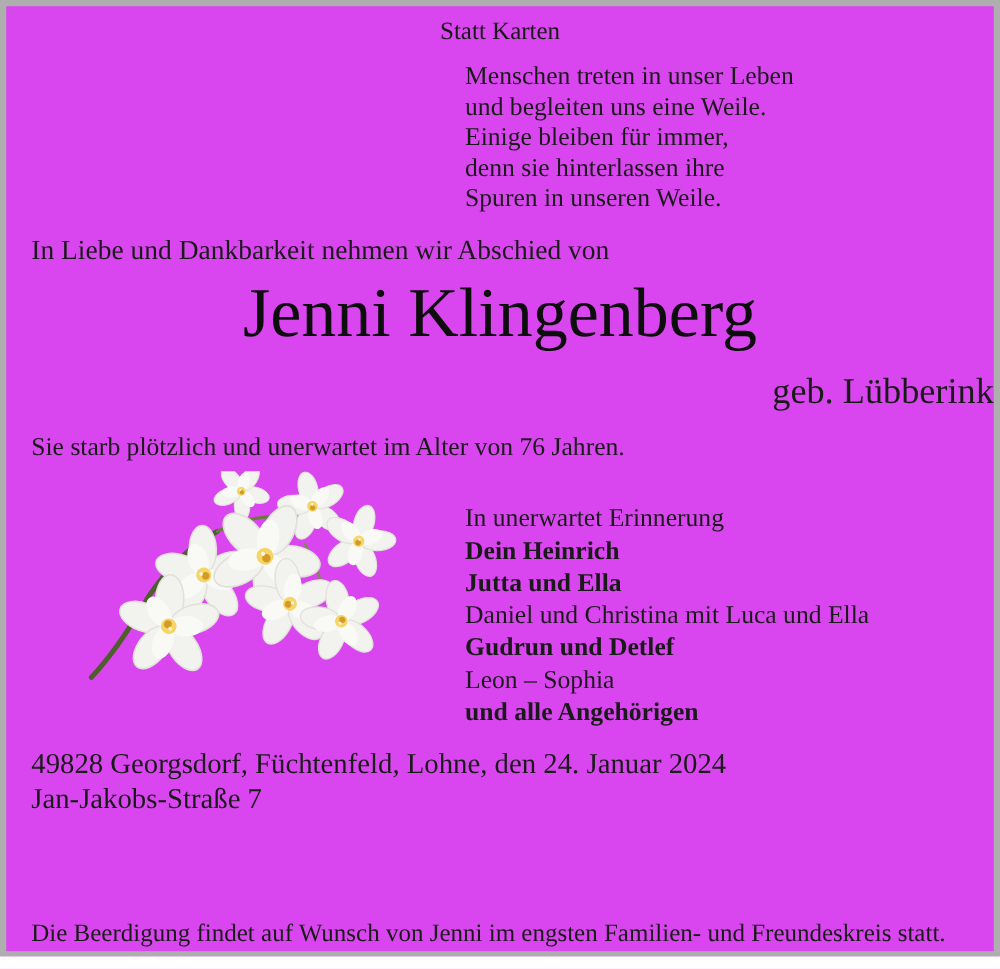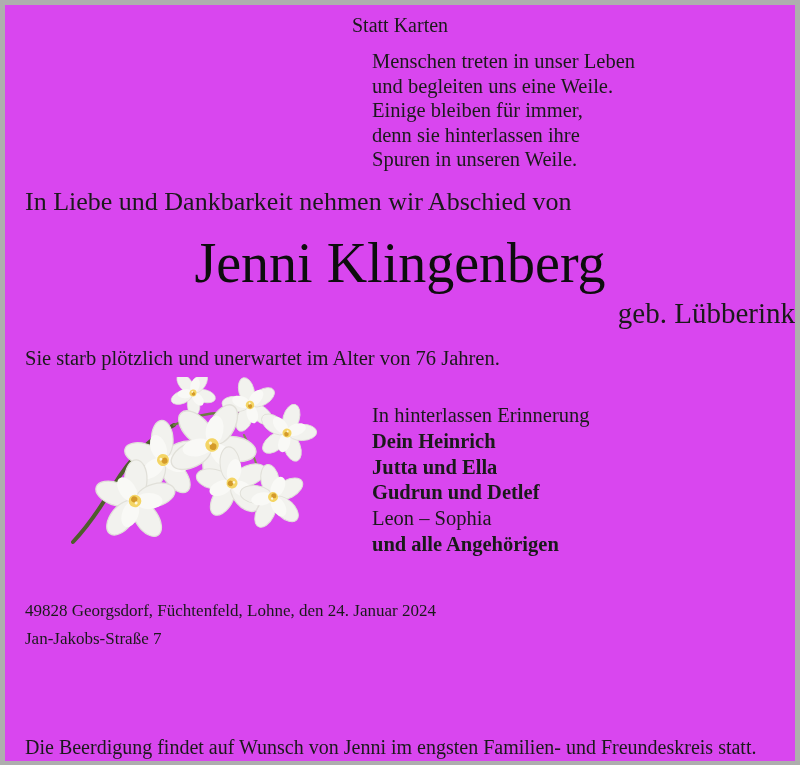--- a/index.html
+++ b/index.html
@@ -13,28 +13,28 @@
     box-sizing: border-box;
     width: 800px; height: 765px;
     background: #d946ef;
     border: 5px solid #aeaeae;
     border-bottom-width: 4px;
     overflow: hidden;
   }
   .abs { position: absolute; }
   .statt   { left: 347px; top: 9px;  font-size: 20px; }
   .poem    { left: 367px; top: 44px; font-size: 20.5px; line-height: 24.5px; }
-  .intro   { left: 20px;  top: 182px; font-size: 26px; }
-  .name    { left: 0; right: 0; top: 216px; text-align: center; font-size: 56px; line-height: 1.1; color: #0d0d0d; margin-top: 12px; }
+  .intro   { left: 20px;  top: 182px; font-size: 22px; }
+  .name    { left: 0; right: 0; top: 216px; text-align: center; font-size: 56px; line-height: 1.1; color: #0d0d0d; }
   .maiden  { left: 0; right: 0; top: 292px; text-align: right; font-size: 29px; }
   .death   { left: 20px;  top: 342px; font-size: 20.5px; text-align: right; }
   .flower  { left: 47px;  top: 372px; width: 276px; height: 176px; }
   .mourners{ left: 367px; top: 398px; font-size: 20.5px; line-height: 25.8px; }
   .mourners .bold { font-weight: bold; }
-  .addr    { left: 20px;  top: 592px; font-size: 17px; line-height: 27.5px; }
+  .addr    { left: 20px;  top: 592px; font-size: 23px; line-height: 27.5px; }
   .farewell{ left: 20px;  top: 657px; width: 753px; margin: 0;
              font-size: 20.5px; line-height: 27.5px; text-align: justify; }
   .farewell .bold { font-weight: bold; }
   .burial  { left: 20px;  top: 731px; font-size: 20px; white-space: nowrap; }
 </style>
 </head>
 <body>
 
 <div class="frame">
 
@@ -201,23 +201,24 @@
           <ellipse transform="rotate(160)" cx="11" rx="11" ry="6.5"></ellipse>
           <ellipse transform="rotate(270)" cx="11" rx="11" ry="6.5"></ellipse>
         </g>
       <circle r="5" fill="#f4d565"></circle>
         <circle cx="1" cy="1" r="2.5" fill="#d49a2a"></circle>
         <circle cx="-1.4" cy="-1.2" r="1.2" fill="#fdf6dc"></circle>
     </g>
   </svg>
 
   <div class="abs mourners">
-    <div>In hinterlassen Erinnerung</div>
+    <div>In unerwartet Erinnerung</div>
     <div class="bold">Dein Heinrich</div>
     <div class="bold">Jutta und Ella</div>
+    <div>Daniel und Christina mit Luca und Ella</div>
     <div class="bold">Gudrun und Detlef</div>
     <div>Leon – Sophia</div>
     <div class="bold">und alle Angehörigen</div>
   </div>
 
   <div class="abs addr">
     <div>49828 Georgsdorf, Füchtenfeld, Lohne, den 24. Januar 2024</div>
     <div>Jan-Jakobs-Straße 7</div>
   </div>
 

